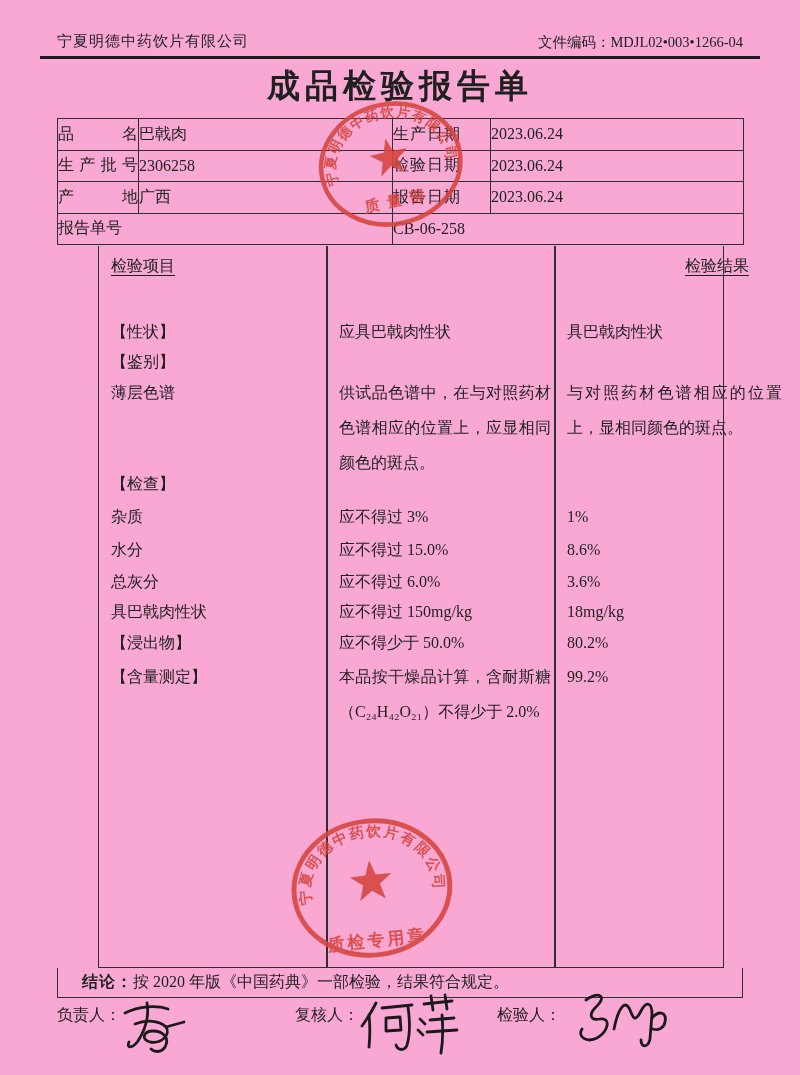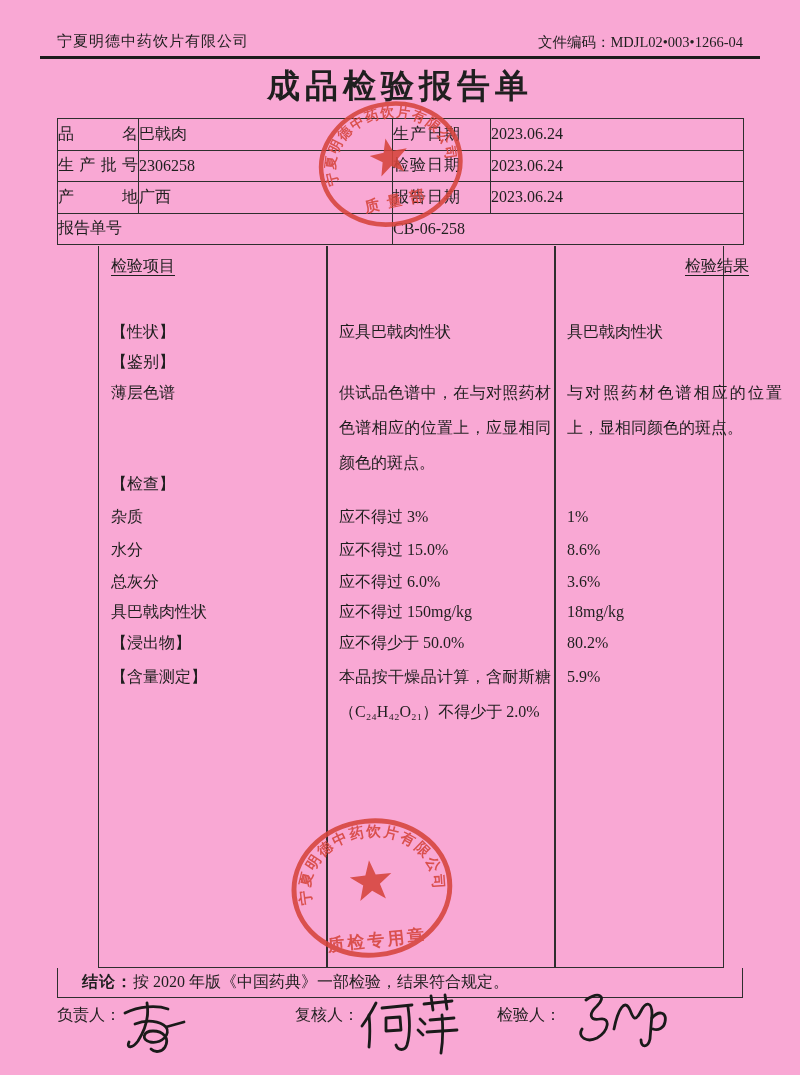--- a/index.html
+++ b/index.html
@@ -132,21 +132,21 @@
     <div class="cell item r7">具巴戟肉性状</div>
     <div class="cell std  r7">应不得过 150mg/kg</div>
     <div class="cell res  r7">18mg/kg</div>
 
     <div class="cell item r8">【浸出物】</div>
     <div class="cell std  r8">应不得少于 50.0%</div>
     <div class="cell res  r8">80.2%</div>
 
     <div class="cell item r9">【含量测定】</div>
     <div class="cell std  r9">本品按干燥品计算，含耐斯糖（C₂₄H₄₂O₂₁）不得少于 2.0%</div>
-    <div class="cell res  r9">5.9%</div>
+    <div class="cell res  r9">99.2%</div>
   </div>
 
   <div class="conclusion"><b>结论：</b><span>按 2020 年版《中国药典》一部检验，结果符合规定。</span></div>
 
   <div class="sigrow">
     <span class="siglabel sl1">负责人：</span>
     <span class="siglabel sl2">复核人：</span>
     <span class="siglabel sl3">检验人：</span>
 
     <svg class="sig s1" width="120" height="62" viewBox="0 0 120 62">

